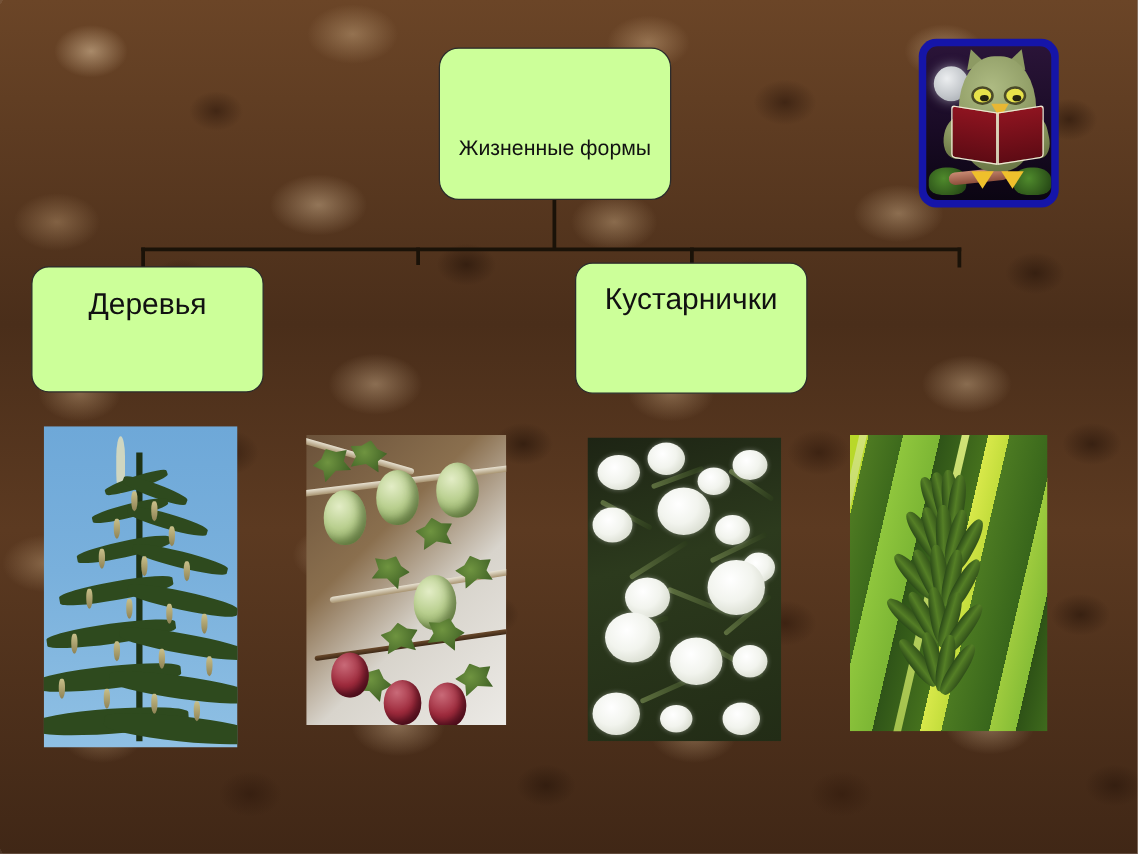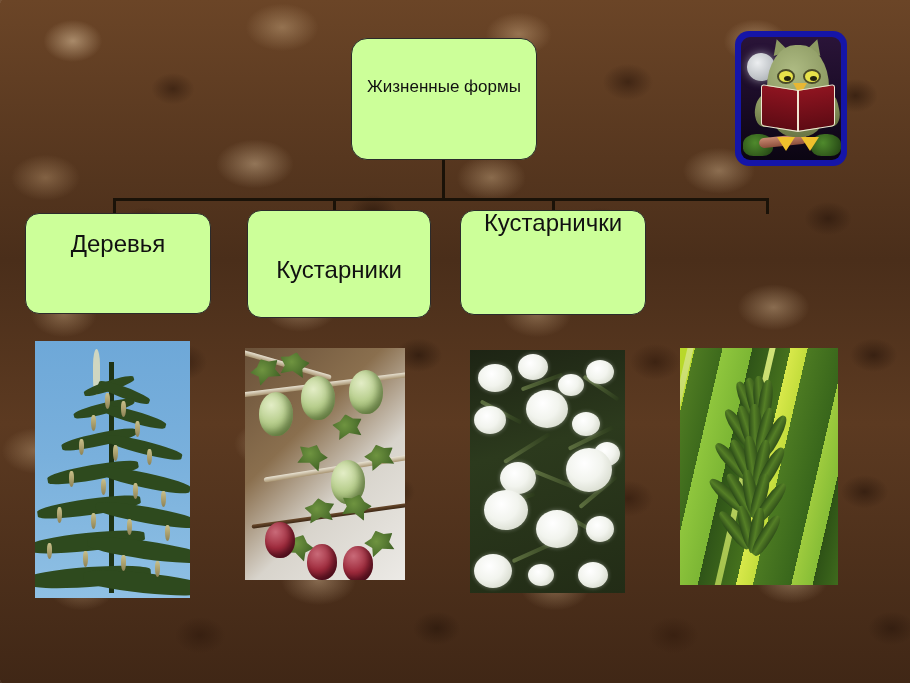--- a/index.html
+++ b/index.html
@@ -82,25 +82,26 @@
     left: 351px; top: 38px; width: 186px; height: 122px;
     border-radius: 16px;
     align-items: flex-start;
     padding-top: 36px;
   }
   .node.root .node-label {
     font-size: 17px;
     text-align: left;
     white-space: normal;
     line-height: 1.45;
+    margin-top: 32px;
   }
 
   .node.n1 { left: 25px;  top: 213px; width: 186px; height: 101px; align-items: flex-start; padding-top: 18px; }
   .node.n2 { left: 247px; top: 210px; width: 184px; height: 108px; align-items: flex-start; padding-top: 47px; }
-  .node.n3 { left: 460px; top: 210px; width: 186px; height: 105px; align-items: flex-start; }
+  .node.n3 { left: 460px; top: 210px; width: 186px; height: 105px; align-items: flex-start; padding-top: 17px; }
   .node.n4 { left: 680px; top: 212px; width: 186px; height: 108px; align-items: flex-start; padding-top: 43px; }
 
   .node.n1 .node-label,
   .node.n2 .node-label,
   .node.n3 .node-label,
   .node.n4 .node-label { font-size: 24px; }
 
   
   .photo { position: absolute; overflow: hidden; }
   .photo .scene { position: absolute; inset: 0; }
@@ -271,23 +272,20 @@
   <div class="line" style="left:333px; top:198px; width:3px; height:14px;"></div>
   <div class="line" style="left:552px; top:198px; width:3px; height:14px;"></div>
   <div class="line" style="left:766px; top:198px; width:3px; height:16px;"></div>
 
   <div class="node root">
     <div class="node-label">Жизненные формы</div>
   </div>
 
   <div class="node n1">
     <div class="node-label">Деревья</div>
-  </div>
-  <div class="node n2">
-    <div class="node-label">Кустарники</div>
   </div>
   <div class="node n3">
     <div class="node-label">Кустарнички</div>
   </div>
 
   <div class="photo p1">
     <div class="scene sky">
       <div class="trunk"></div>
 
       <div class="spruce-branch" style="left:58px; top:8px;  width:7px;  height:46px; background:#cfd6c0;"></div>

